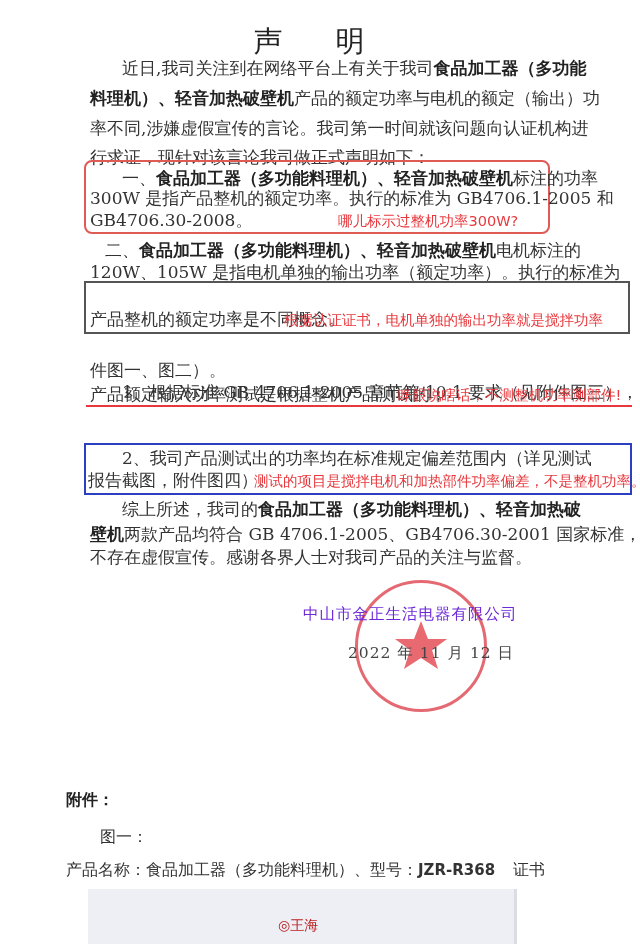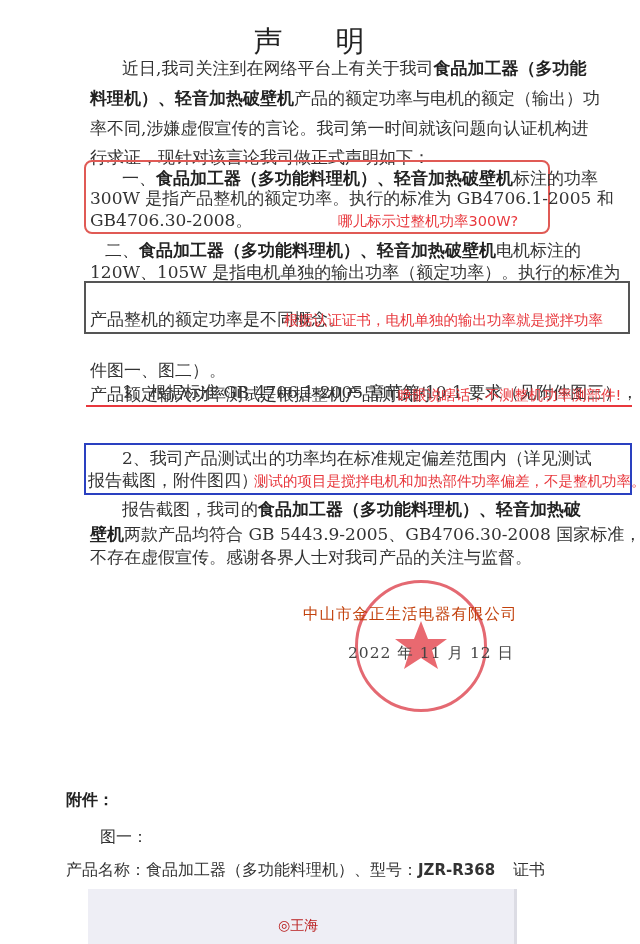--- a/index.html
+++ b/index.html
@@ -26,21 +26,21 @@
   .box { position:absolute; box-sizing:border-box; }
   .box-red { left:84px; top:160px; width:466px; height:74px; border:2px solid #e05a55; border-radius:8px; }
   .box-gray { left:84px; top:281px; width:546px; height:53px; border:2px solid #555; }
   .underline { position:absolute; left:86px; top:405px; width:546px; height:2px; background:#e8383d; }
   .box-blue { left:84px; top:443px; width:548px; height:52px; border:2px solid #2a40c0; }
   .stamp {
     position:absolute; left:355px; top:580px; width:132px; height:132px;
     border:3px solid #e0505a; border-radius:50%; box-sizing:border-box; opacity:0.85;
   }
   .stamp svg { position:absolute; left:0; top:0; }
-  .sign { position:absolute; left:303px; top:604px; font-size:15.5px; color:#c2410c; letter-spacing:1px; }
+  .sign { position:absolute; left:303px; top:604px; font-size:15.5px; color:#6d28d9; letter-spacing:1px; }
   .date { position:absolute; left:348px; top:643px; font-size:15.5px; color:#444; letter-spacing:1px; }
   .attach { position:absolute; left:66px; top:790px; font-size:16px; font-weight:bold; color:#222; }
   .fig1 { position:absolute; left:100px; top:827px; font-size:16px; color:#333; }
   .product { position:absolute; left:66px; top:860px; font-size:16px; color:#333; white-space:nowrap; }
   .model { font-family:"DejaVu Sans", "Liberation Sans", sans-serif; font-weight:bold; font-size:15px; }
   .cert-panel {
     position:absolute; left:88px; top:889px; width:426px; height:55px;
     background:#eeeef5; border-right:3px solid #dcdce4;
   }
   .watermark {
@@ -87,24 +87,24 @@
   <div class="line" style="top:384px;">产品额定输入功率测试是根据整机产品测试的；</div>
   <div class="line red-note" style="top:385px; left:398px;">睁眼说瞎话，不测整机功率测部件!</div>
   <div class="underline"></div>
 
   <div class="box box-blue"></div>
   <div class="line" style="top:448px; left:122px;">2、我司产品测试出的功率均在标准规定偏差范围内（详见测试</div>
   <div class="line" style="top:470px; left:88px;">报告截图，附件图四）。</div>
   <div class="line red-note" style="top:471px; left:254px;">测试的项目是搅拌电机和加热部件功率偏差，不是整机功率。</div>
 
   <div class="line" style="top:499px; left:122px;">
-    <span>报告截图，我司的</span><span class="b">食品加工器（多功能料理机）、轻音加热破</span>
+    <span>综上所述，我司的</span><span class="b">食品加工器（多功能料理机）、轻音加热破</span>
   </div>
   <div class="line" style="top:524px;">
-    <span class="b">壁机</span><span>两款产品均符合 GB 5443.9-2005、GB4706.30-2008 国家标准，</span>
+    <span class="b">壁机</span><span>两款产品均符合 GB 4706.1-2005、GB4706.30-2001 国家标准，</span>
   </div>
   <div class="line" style="top:547px;">不存在虚假宣传。感谢各界人士对我司产品的关注与监督。</div>
 
   <div class="stamp">
     <svg width="126" height="126" viewBox="0 0 126 126">
       <polygon points="63,38 70,56 89,56 74,67 80,86 63,75 46,86 52,67 37,56 56,56" fill="#e0303a" opacity="0.85"></polygon>
     </svg>
   </div>
   <div class="sign">中山市金正生活电器有限公司</div>
   <div class="date">2022 年 11 月 12 日</div>

